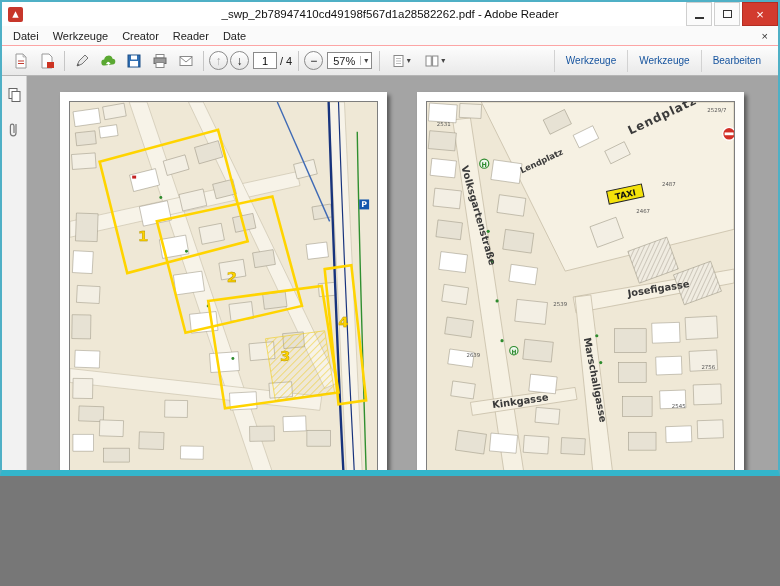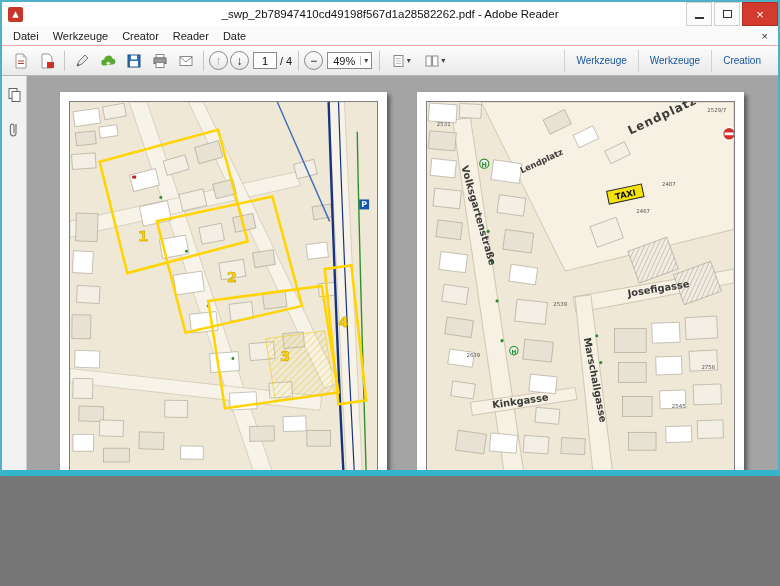--- a/index.html
+++ b/index.html
@@ -171,42 +171,42 @@
     <div class="circ">
         <span>↓</span>
       </div>
     <input class="page-box" value="1" style="">
     <span class="page-total">/ 4</span>
     <div class="tb-sep"></div>
     <div class="circ">
         <span>−</span>
       </div>
     <div class="zoom-box">
-      <span class="zv">49%</span>
+      <span class="zv">57%</span>
       <span class="caret">▾</span>
     </div>
     <div class="tb-sep"></div>
     <div class="tool-btn" style="width:34px">
       <svg width="13" height="14" viewBox="0 0 13 14">
           <rect x="2" y="1.5" width="9" height="11" fill="#fff" stroke="#888"></rect>
           <path d="M4 4.5 h5 M4 7 h5 M4 9.5 h5" stroke="#bbb"></path>
         </svg>
       <span class="caret-sm">▾</span>
     </div>
     <div class="tool-btn" style="width:34px">
       <svg width="14" height="14" viewBox="0 0 14 14">
           <rect x="1" y="2" width="5.3" height="10" fill="#fff" stroke="#888"></rect>
           <rect x="7.6" y="2" width="5.3" height="10" fill="#fff" stroke="#888"></rect>
         </svg>
       <span class="caret-sm">▾</span>
     </div>
     <div class="tb-right">
       <div class="tb-text-btn">Werkzeuge</div>
       <div class="tb-text-btn">Werkzeuge</div>
-      <div class="tb-text-btn">Creation</div>
+      <div class="tb-text-btn">Bearbeiten</div>
     </div>
   </div>
 
   <div class="main">
     <div class="sidebar">
       <div class="side-btn">
         <svg width="15" height="16" viewBox="0 0 15 16">
             <rect x="2" y="1.5" width="8" height="10" fill="#fff" stroke="#666"></rect>
             <rect x="5" y="4.5" width="8" height="10" fill="#fff" stroke="#666"></rect>
           </svg>

